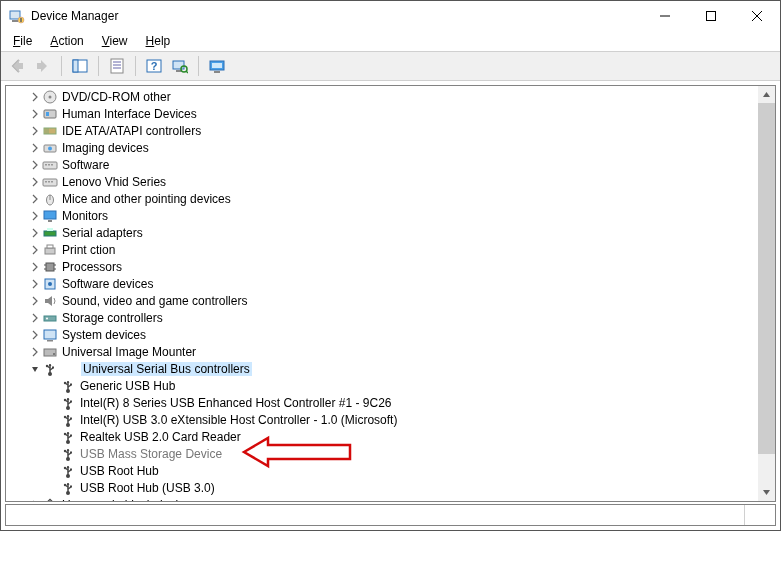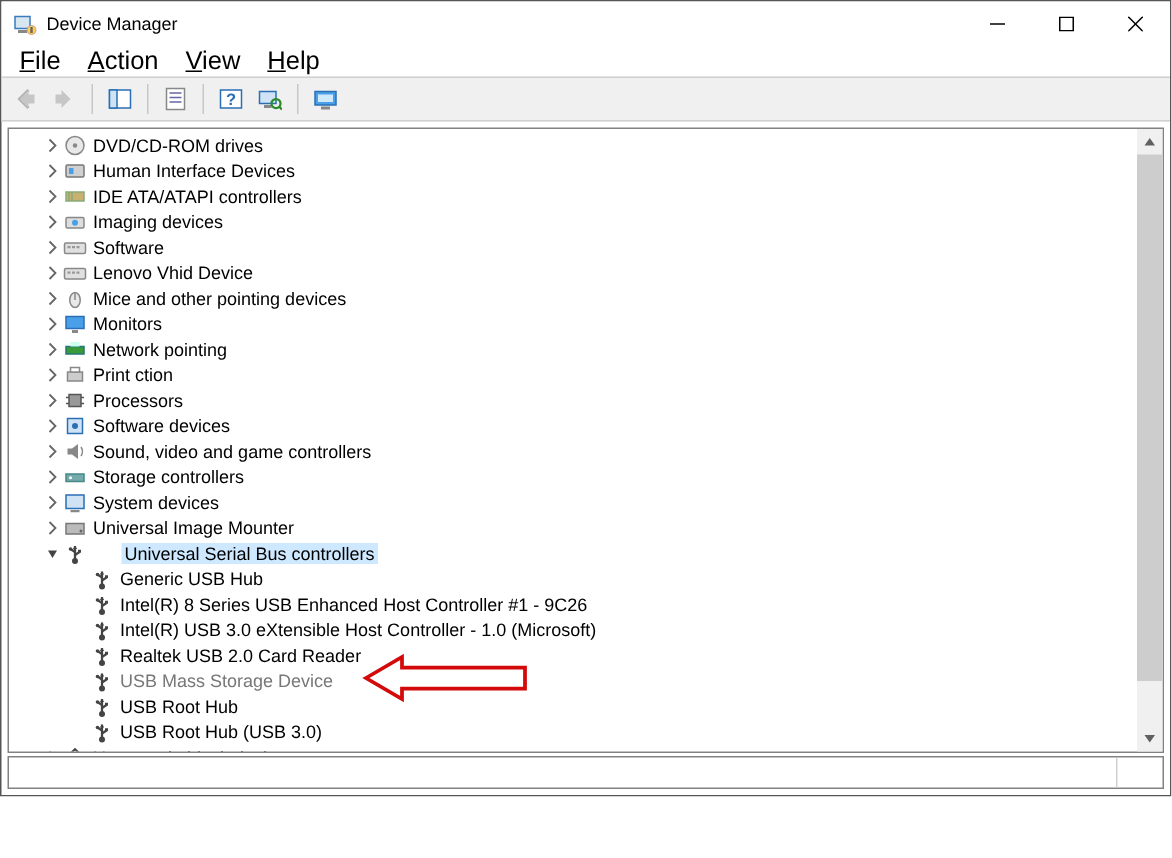--- a/index.html
+++ b/index.html
@@ -54,21 +54,21 @@
   .menubar {
     height: 20px;
     display: flex;
     align-items: center;
     padding: 0 6px;
     background: #fff;
   }
   .menubar .menu-item {
     padding: 2px 6px;
     margin-right: 6px;
-    font-size: 17px;
+    font-size: 12px;
   }
   .menubar .menu-item .ul { text-decoration: underline; }
   
   .toolbar {
     height: 28px;
     display: flex;
     align-items: center;
     background: #f0f0f0;
     border-top: 1px solid #d0d0d0;
     border-bottom: 1px solid #d0d0d0;
@@ -298,21 +298,21 @@
                 <svg width="10" height="10">
                   <path d="M3 1 L7 5 L3 9" fill="none" stroke="#666" stroke-width="1.2"></path>
                 </svg>
               </span>
               <span class="node-icon">
                 <svg width="16" height="16" viewBox="0 0 16 16">
                   <circle cx="8" cy="8" r="6" fill="#e8e8e8" stroke="#888"></circle>
                   <circle cx="8" cy="8" r="1.5" fill="#888"></circle>
                 </svg>
               </span>
-              <span class="label">DVD/CD-ROM drives</span>
+              <span class="label">DVD/CD-ROM other</span>
             </div>
             <div class="tree-row">
               <span class="indent" style="width: 18px;"></span>
               <span class="expander">
                 <svg width="10" height="10">
                   <path d="M3 1 L7 5 L3 9" fill="none" stroke="#666" stroke-width="1.2"></path>
                 </svg>
               </span>
               <span class="node-icon">
                 <svg width="16" height="16" viewBox="0 0 16 16">
@@ -378,21 +378,21 @@
                 </svg>
               </span>
               <span class="node-icon">
                 <svg width="16" height="16" viewBox="0 0 16 16">
                   <rect x="1" y="5" width="14" height="7" rx="1" fill="#e0e0e0" stroke="#888"></rect>
                   <rect x="3" y="7" width="2" height="1.5" fill="#999"></rect>
                   <rect x="6" y="7" width="2" height="1.5" fill="#999"></rect>
                   <rect x="9" y="7" width="2" height="1.5" fill="#999"></rect>
                 </svg>
               </span>
-              <span class="label">Lenovo Vhid Device</span>
+              <span class="label">Lenovo Vhid Series</span>
             </div>
             <div class="tree-row">
               <span class="indent" style="width: 18px;"></span>
               <span class="expander">
                 <svg width="10" height="10">
                   <path d="M3 1 L7 5 L3 9" fill="none" stroke="#666" stroke-width="1.2"></path>
                 </svg>
               </span>
               <span class="node-icon">
                 <svg width="16" height="16" viewBox="0 0 16 16">
@@ -423,21 +423,21 @@
                 <svg width="10" height="10">
                   <path d="M3 1 L7 5 L3 9" fill="none" stroke="#666" stroke-width="1.2"></path>
                 </svg>
               </span>
               <span class="node-icon">
                 <svg width="16" height="16" viewBox="0 0 16 16">
                   <rect x="2" y="6" width="12" height="5" fill="#3a9a3a" stroke="#277"></rect>
                   <rect x="5" y="3" width="6" height="3" fill="#cfe"></rect>
                 </svg>
               </span>
-              <span class="label">Network pointing</span>
+              <span class="label">Serial adapters</span>
             </div>
             <div class="tree-row">
               <span class="indent" style="width: 18px;"></span>
               <span class="expander">
                 <svg width="10" height="10">
                   <path d="M3 1 L7 5 L3 9" fill="none" stroke="#666" stroke-width="1.2"></path>
                 </svg>
               </span>
               <span class="node-icon">
                 <svg width="16" height="16" viewBox="0 0 16 16">

